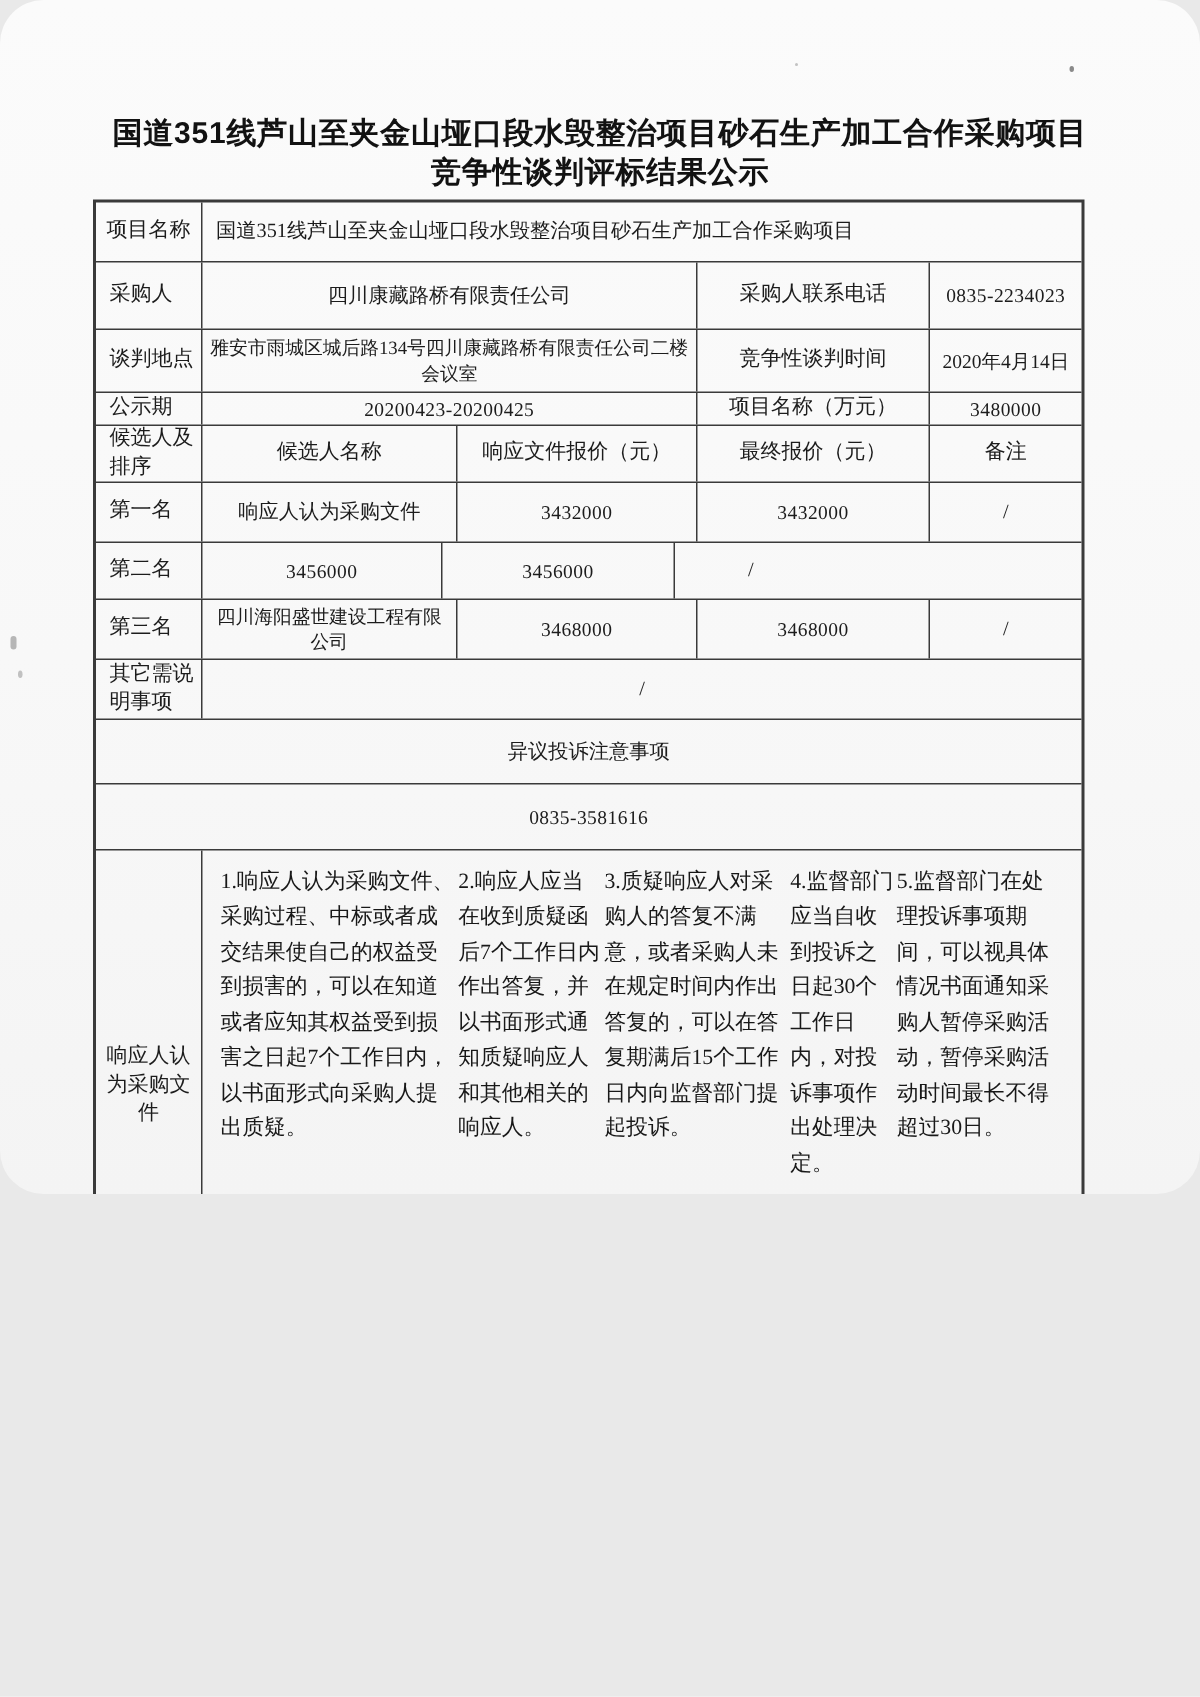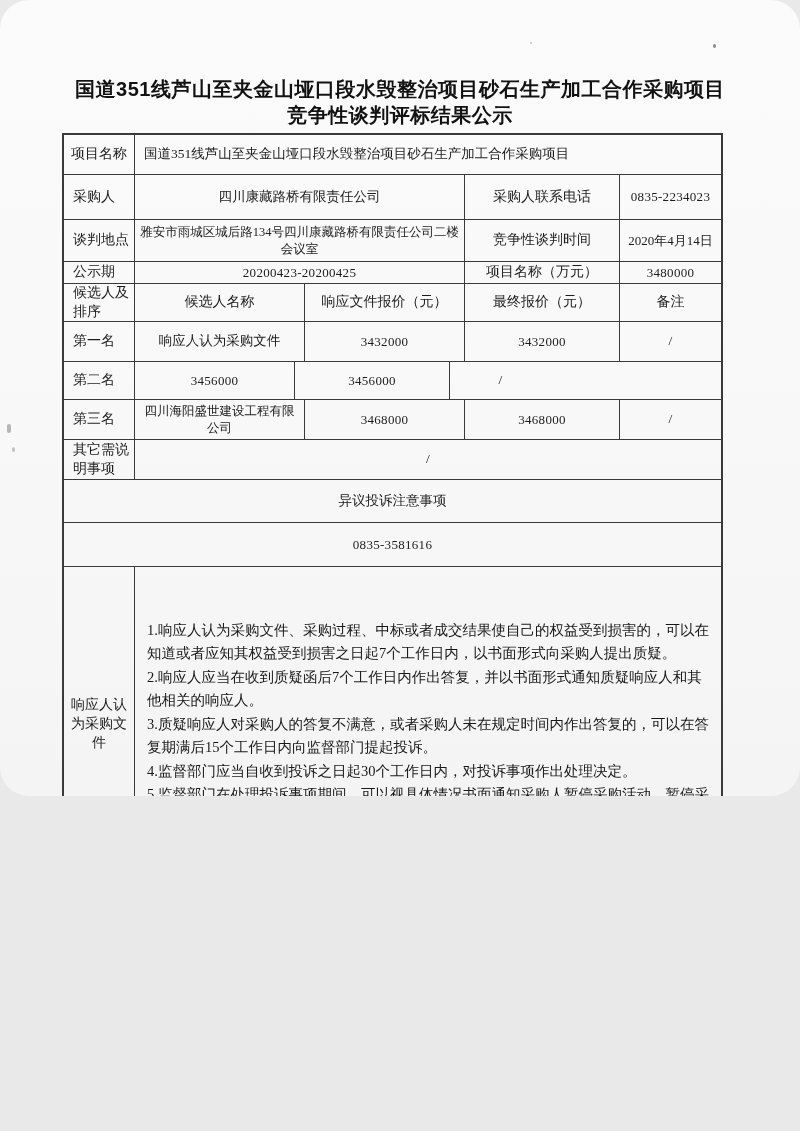--- a/index.html
+++ b/index.html
@@ -46,21 +46,21 @@
 
   .h40{height:40px}.h45{height:45px}.h42{height:42px}.h22{height:22px}
   .h38{height:38px}.h87{height:87px}.h316{height:316px}.h107{height:107px}
 
   .stack { display:flex; flex-direction:column; flex:1; }
   .stack > .sub { display:flex; align-items:center; justify-content:center; }
   .stack > .sub.first { border-bottom:1px solid #3a3a3a; height:43px; }
   .stack > .sub.second { flex:1; }
 
   .objection-body {
-    flex:1; display:flex; flex-direction:column; justify-content:center;
+    flex:1; display:flex; flex-direction:row; justify-content:center;
     padding:10px 12px 10px 12px; text-align:left;
   }
   .objection-body .line { font-size:14.5px; line-height:1.62; color:#181818; }
 
   .sig-row { position:relative; }
   .sig-label {
     position:absolute; left:7px; top:50%; transform:translateY(-50%);
     font-size:13px; color:#2a2a2a;
   }
 

